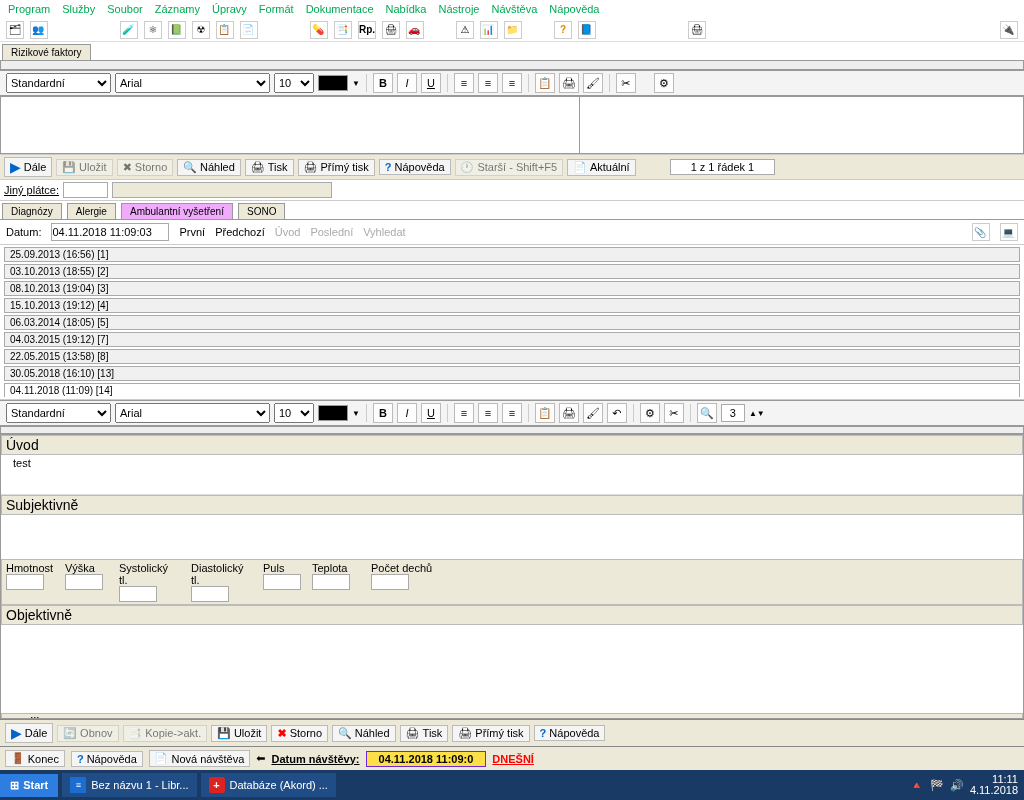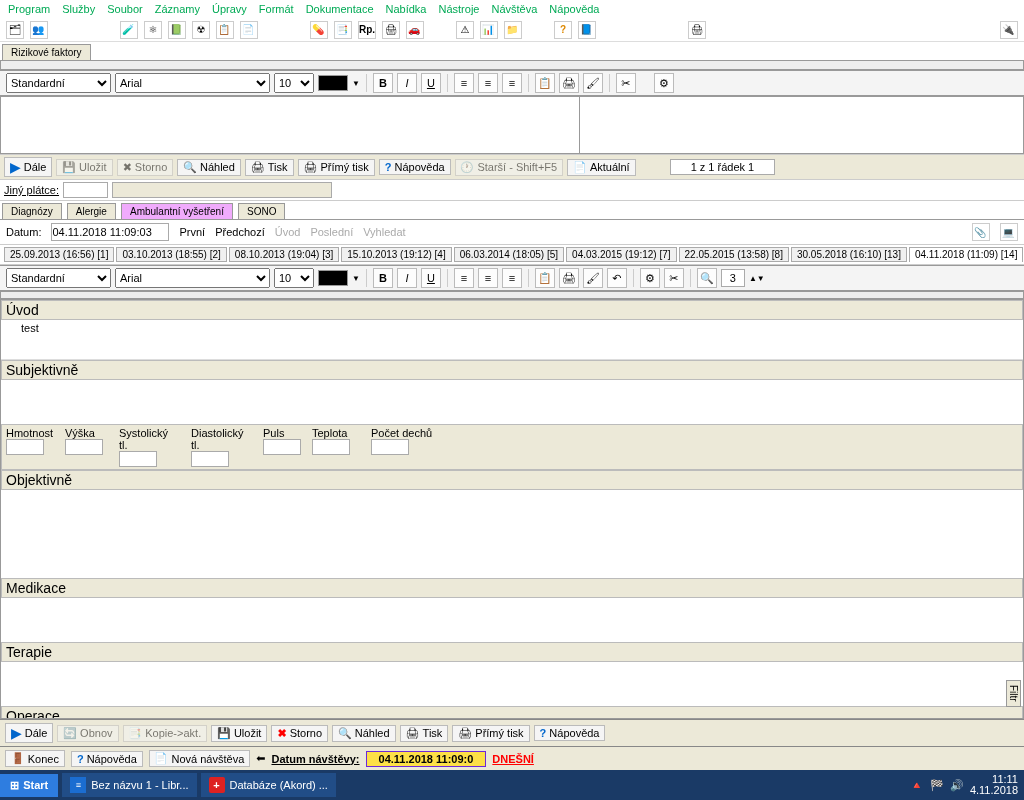--- a/index.html
+++ b/index.html
@@ -11,21 +11,21 @@
 .tab { display: inline-block; padding: 2px 8px; border: 1px solid #999; border-bottom: none; background: #ece9d8; margin-top: 2px; margin-left: 2px; font-size: 10px; }
 .fmt-bar { display: flex; align-items: center; gap: 4px; padding: 2px 6px; border-top: 1px solid #999; border-bottom: 1px solid #999; background: #f4f4f4; }
 select.combo { height: 20px; font-size: 11px; }
 .sw-black { width: 30px; height: 16px; background: #000; border: 1px solid #999; }
 .fmt-btn { width: 20px; height: 20px; border: 1px solid #bbb; background: #fdfdfd; display: inline-flex; align-items: center; justify-content: center; cursor: pointer; }
 .sep { width: 1px; height: 18px; background: #ccc; margin: 0 2px; }
 .textbox { width: 100%; height: 58px; border: 1px solid #999; background: #fff; resize: none; padding: 2px; }
 .action-bar { display: flex; align-items: center; gap: 4px; padding: 2px 4px; background: #ece9d8; border-top: 1px solid #ccc; border-bottom: 1px solid #ccc; }
 .action-btn { display: inline-flex; align-items: center; gap: 3px; padding: 1px 5px; border: 1px solid #bbb; background: #f5f5f5; cursor: pointer; white-space: nowrap; }
 .section-label { background: #ece9d8; border: 1px solid #bbb; padding: 1px 4px; font-size: 14px; }
-.history-bar { display: flex; gap: 2px; padding: 2px 4px; border-bottom: 1px solid #ccc; overflow: hidden; white-space: nowrap; }
+.history-bar { display: flex; gap: 2px; padding: 2px 4px; border-bottom: 1px solid #ccc; overflow: hidden; white-space: nowrap; flex-direction: column; }
 .hist-tab { padding: 1px 5px; border: 1px solid #aaa; background: #f0f0f0; font-size: 10px; }
 .main-scroll { flex: 1; overflow-y: auto; border: 1px solid #999; position: relative; }
 .field-group { display: flex; gap: 14px; padding: 2px 4px; }
 .small-input { width: 38px; height: 16px; border: 1px solid #aaa; }
 .filtr { position: absolute; right: 2px; top: 380px; writing-mode: vertical-rl; background: #ece9d8; border: 1px solid #999; padding: 4px 1px; font-size: 10px; }
 .bottom-actions { display: flex; align-items: center; gap: 4px; padding: 3px 5px; background: #ece9d8; border-top: 1px solid #888; }
 .status-bar { display: flex; align-items: center; gap: 6px; padding: 3px 5px; background: #ece9d8; border-top: 1px solid #888; }
 .dnesni { color: red; font-weight: bold; text-decoration: underline; }
 .taskbar { display: flex; align-items: center; height: 30px; background: #1a3a66; color: #fff; margin-top: auto; }
 .start-btn { background: #2e7de0; color: #fff; padding: 5px 10px; font-weight: bold; display: flex; align-items: center; gap: 4px; }
@@ -194,21 +194,21 @@
   <div class="fmt-btn">✂</div>
   <div class="sep"></div>
   <div class="fmt-btn">🔍</div>
   <input style="width: 24px; height: 18px; border: 1px solid rgb(170, 170, 170); text-align: center;" value="3">
   <span style="font-size:8px">▲▼</span>
 </div>
 <div style="height:8px;border:1px solid #999;background:#eee"></div>
 
 <div class="main-scroll">
   <div class="section-label">Úvod</div>
-  <div style="padding:2px 20px;height:40px;border-bottom:1px solid #ddd">test</div>
+  <div style="padding:2px 12px;height:40px;border-bottom:1px solid #ddd">test</div>
   <div class="section-label">Subjektivně</div>
   <div style="height:44px"></div>
 
   <div class="field-group" style="background:#ece9d8;border:1px solid #bbb">
     <div style="width:45px"><span>Hmotnost</span><br><input class="small-input" style=""></div>
     <div style="width:40px"><span>Výška</span><br><input class="small-input" style=""></div>
     <div style="width:58px"><span>Systolický tl.</span><br><input class="small-input" style=""></div>
     <div style="width:58px"><span>Diastolický tl.</span><br><input class="small-input" style=""></div>
     <div style="width:35px"><span>Puls</span><br><input class="small-input" style=""></div>
     <div style="width:45px"><span>Teplota</span><br><input class="small-input" style=""></div>

